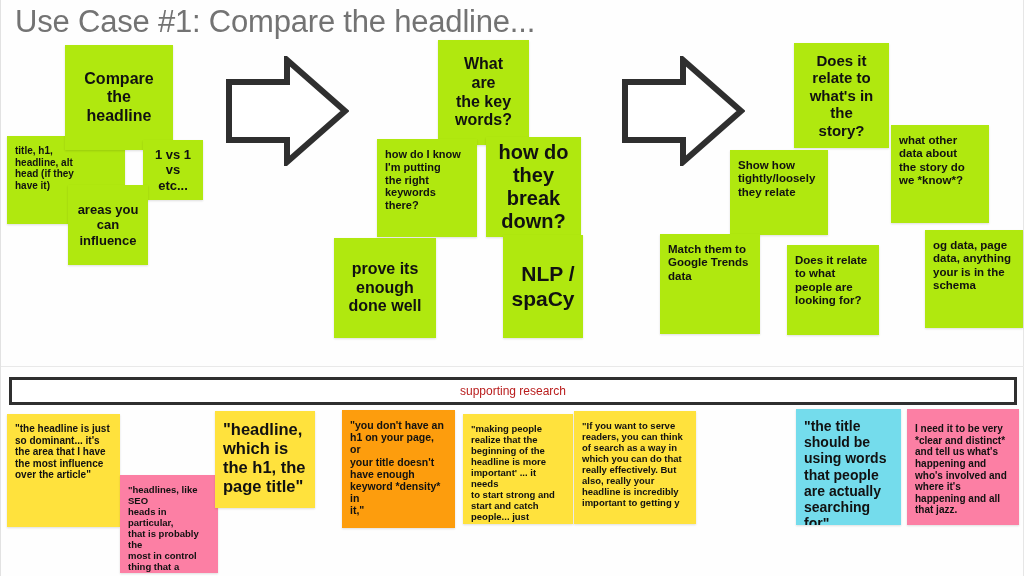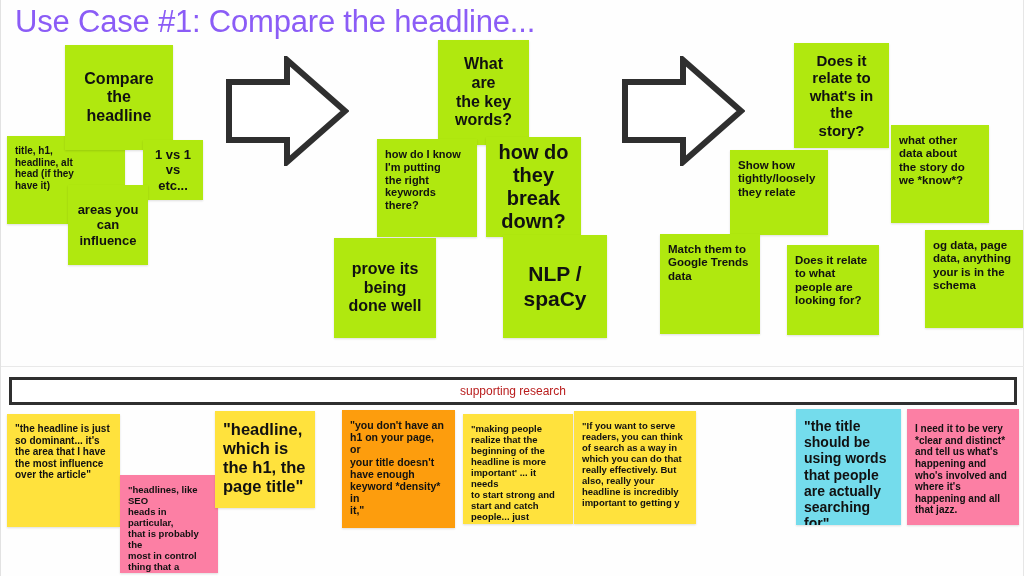--- a/index.html
+++ b/index.html
@@ -27,21 +27,21 @@
     box-sizing: border-box;
   }
 
   
   .slide-title {
     position: absolute;
     left: 14px;
     top: 4px;
     font-size: 31px;
     font-weight: 400;
-    color: #8b5cf6;
+    color: #737373;
     letter-spacing: -0.2px;
     white-space: nowrap;
   }
 
   
   .note {
     position: absolute;
     box-sizing: border-box;
     color: #111111;
     font-weight: bold;
@@ -163,25 +163,25 @@
 
   <div class="note green pad-s align-center vc" style="left:485px; top:137px; width:95px; height:100px; font-size:20px;">
     <span class="txt">how do
 they
 break
 down?</span>
   </div>
 
   <div class="note green pad-m align-center vc" style="left:333px; top:238px; width:102px; height:100px; font-size:16px;">
     <span class="txt">prove its
-being
+enough
 done well</span>
   </div>
 
-  <div class="note green pad-m align-center vc" style="left:502px; top:235px; width:104px; height:103px; font-size:21px;">
+  <div class="note green pad-m align-center vc" style="left:502px; top:235px; width:80px; height:103px; font-size:21px;text-align:right;">
     <span class="txt">NLP /
 spaCy</span>
   </div>
 
   <div class="arrow" style="left:620px; top:56px; width:124px; height:110px;">
     <svg width="124" height="110" viewBox="0 0 124 110">
       <polygon points="4,26 62,26 62,4 120,55 62,106 62,84 4,84" fill="#ffffff" stroke="#2f2f2f" stroke-width="6" stroke-linejoin="miter"></polygon>
     </svg>
   </div>
 

